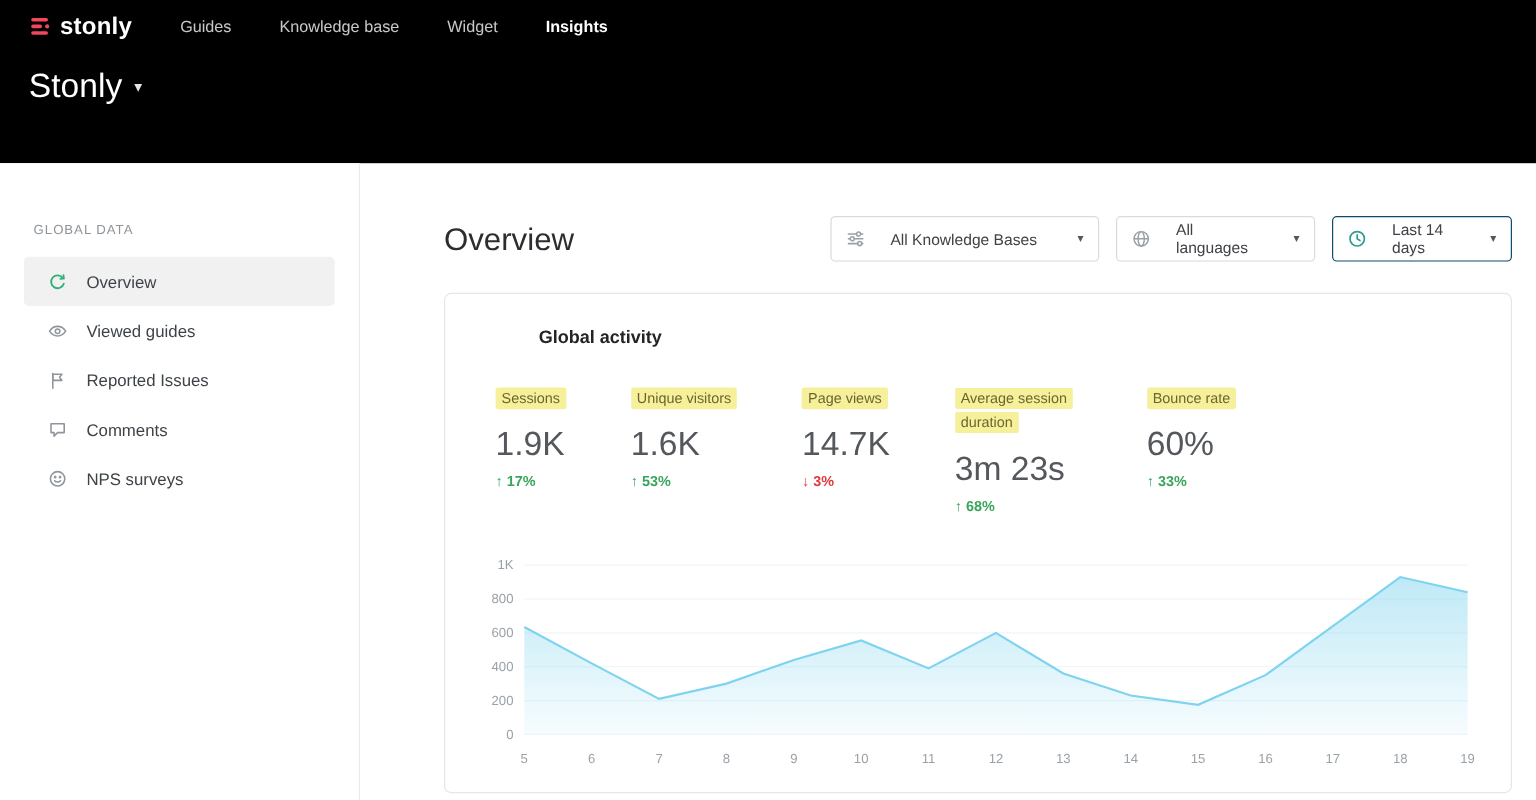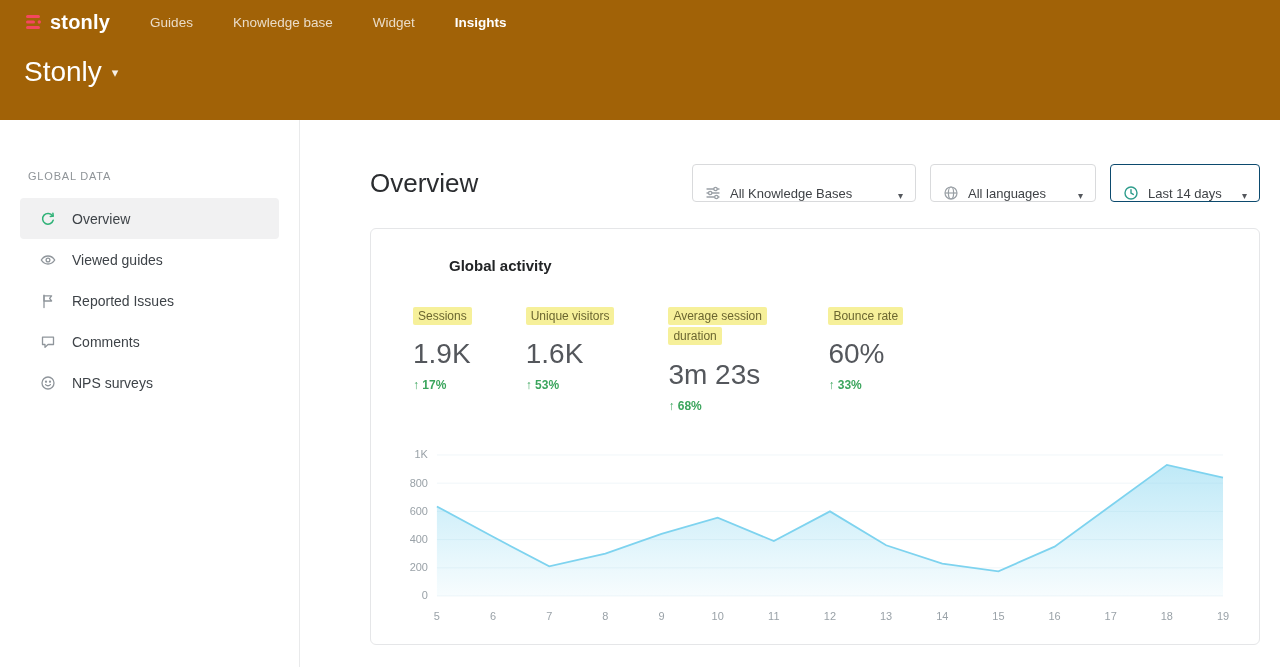--- a/index.html
+++ b/index.html
@@ -1,20 +1,20 @@
 <!DOCTYPE html>
 <html><head>
 <meta charset="utf-8">
 <style>
   * { margin:0; padding:0; box-sizing:border-box; }
   html,body { width:1280px; height:667px; overflow:hidden; background:#fff;
     font-family:"Liberation Sans", sans-serif; }
 
   
-  .header { height:120px; background:#a16207; color:#fff; }
+  .header { height:136px; background:#000000; color:#fff; }
   .topnav { display:flex; align-items:center; height:44px; padding:0 24px; gap:40px; }
   .logo { display:flex; align-items:center; gap:6px; cursor:pointer; }
   .logo-text { font-size:20px; font-weight:bold; letter-spacing:0.2px; color:#fff; }
   .nav-item { font-size:13.5px; color:rgba(255,255,255,0.78); cursor:pointer; }
   .nav-item.active { color:#fff; font-weight:bold; }
   .workspace-row { display:flex; align-items:center; gap:10px; padding:12px 0 0 24px; }
   .workspace-title { font-size:28px; font-weight:400; color:#fff; }
   .workspace-caret { font-size:13px; color:rgba(255,255,255,0.9); cursor:pointer; }
 
   
@@ -25,21 +25,21 @@
     padding:0 0 0 20px; border-radius:4px; font-size:14px; color:#3e4348; cursor:pointer; }
   .side-item .icon { width:16px; height:16px; display:inline-flex; color:#8f959b; }
   .side-item.active { background:#f1f1f2; }
   .side-item.active .icon { color:#2fb277; }
 
   .main { flex:1; padding:44px 20px 0 70px; }
   .heading-row { display:flex; align-items:center; justify-content:space-between; }
   .page-title { font-size:26px; font-weight:400; color:#2b2d30; }
   .filters { display:flex; gap:14px; }
   .filter-btn { height:38px; background:#fff; border:1px solid #d9dadc; border-radius:4px;
-    display:flex; align-items:flex-end; gap:9px; padding:0 12px; font-size:13px; color:#3f4246;
+    display:flex; align-items:center; gap:21px; padding:0 12px; font-size:13px; color:#3f4246;
     cursor:pointer; }
   .filter-btn .icon { width:16px; height:16px; display:inline-flex; color:#9aa0a6; }
   .filter-btn .caret { margin-left:auto; font-size:10px; color:#54575c; padding-left:10px; }
   .filter-kb { width:224px; }
   .filter-lang { width:166px; }
   .filter-date { width:150px; border:1px solid #0c4a6e; }
   .filter-date .icon { color:#2f9d8c; }
 
   
   .card { margin-top:26px; border:1px solid #e5e6e8; border-radius:6px; padding:28px 30px 16px; }
@@ -211,20 +211,28 @@
 
         <div class="metric">
           <span class="metric-label">Unique visitors</span>
           <div class="metric-value">1.6K</div>
           <div class="metric-change up">
             <span>↑</span>
             <span>53%</span>
           </div>
         </div>
 
+        <div class="metric">
+          <span class="metric-label">Page views</span>
+          <div class="metric-value">14.7K</div>
+          <div class="metric-change down">
+            <span>↓</span>
+            <span>3%</span>
+          </div>
+        </div>
 
         <div class="metric metric-avg">
           <span class="metric-label">Average session duration</span>
           <div class="metric-value">3m 23s</div>
           <div class="metric-change up">
             <span>↑</span>
             <span>68%</span>
           </div>
         </div>
 

